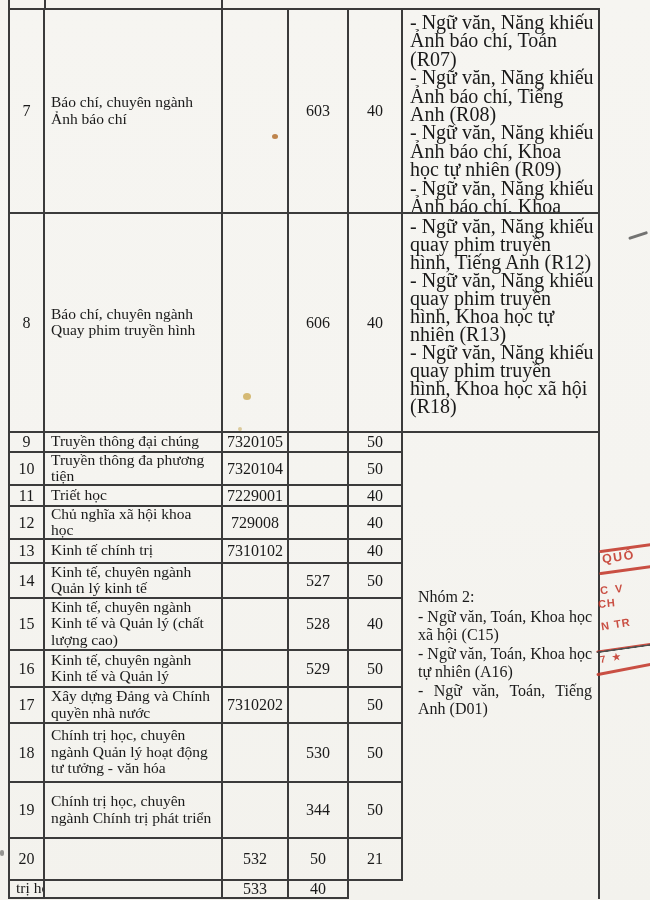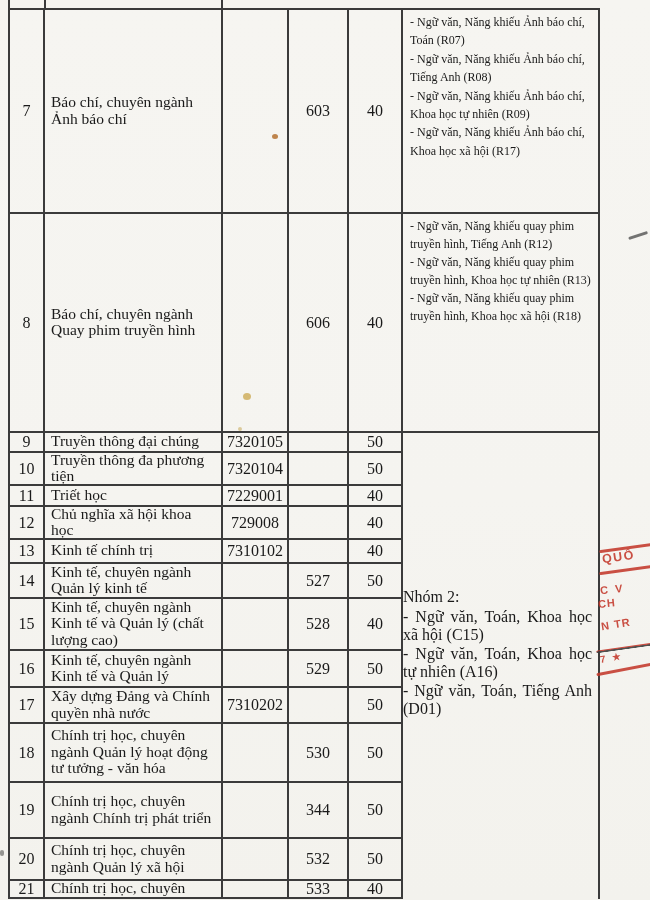--- a/index.html
+++ b/index.html
@@ -30,26 +30,26 @@
     border-top:2px solid var(--line);
     border-left:2px solid var(--line);
   }
   .c{
     border-right:2px solid var(--line);
     border-bottom:2px solid var(--line);
     overflow:hidden;
   }
   .num,.mid{display:flex;align-items:center;justify-content:center;font-size:16px;}
   .name{display:flex;align-items:center;padding:1px 4px 2px 6px;font-size:15.5px;line-height:16.5px;}
-  .combos{padding:3px 4px 2px 7px;font-size:12px;line-height:18px;}
+  .combos{padding:3px 4px 2px 7px;font-size:20px;line-height:18px;}
   .combos .cl{margin:0;}
   .row7 .cl{line-height:18.4px;}
   .group{
     border-bottom:none;
-    padding:155px 6px 0 0;
+    padding:155px 6px 0 15px;
     font-size:16px;line-height:18.5px;
   }
   .group .gtitle{margin-bottom:1px;}
   .group .gitem{text-align:justify;}
 
   
   .speck{position:absolute;border-radius:50%;}
   .speck.k1{left:272px;top:134px;width:6px;height:5px;background:#b4702f;opacity:.85;}
   .speck.k2{left:243px;top:393px;width:8px;height:7px;background:#c9a64b;opacity:.75;}
   .speck.k3{left:238px;top:427px;width:4px;height:4px;background:#c9ad62;opacity:.6;}
@@ -202,23 +202,20 @@
 
     <div class="c num">19</div>
     <div class="c name">
         <span>Chính trị học, chuyên ngành Chính trị phát triển</span>
       </div>
     <div class="c mid"></div>
     <div class="c mid">344</div>
     <div class="c mid">50</div>
 
     <div class="c num">20</div>
-    <div class="c name">
-        <span>Chính trị học, chuyên ngành Quản lý xã hội</span>
-      </div>
     <div class="c mid"></div>
     <div class="c mid">532</div>
     <div class="c mid">50</div>
 
     <div class="c num">21</div>
     <div class="c name">
         <span>Chính trị học, chuyên</span>
       </div>
     <div class="c mid"></div>
     <div class="c mid">533</div>

